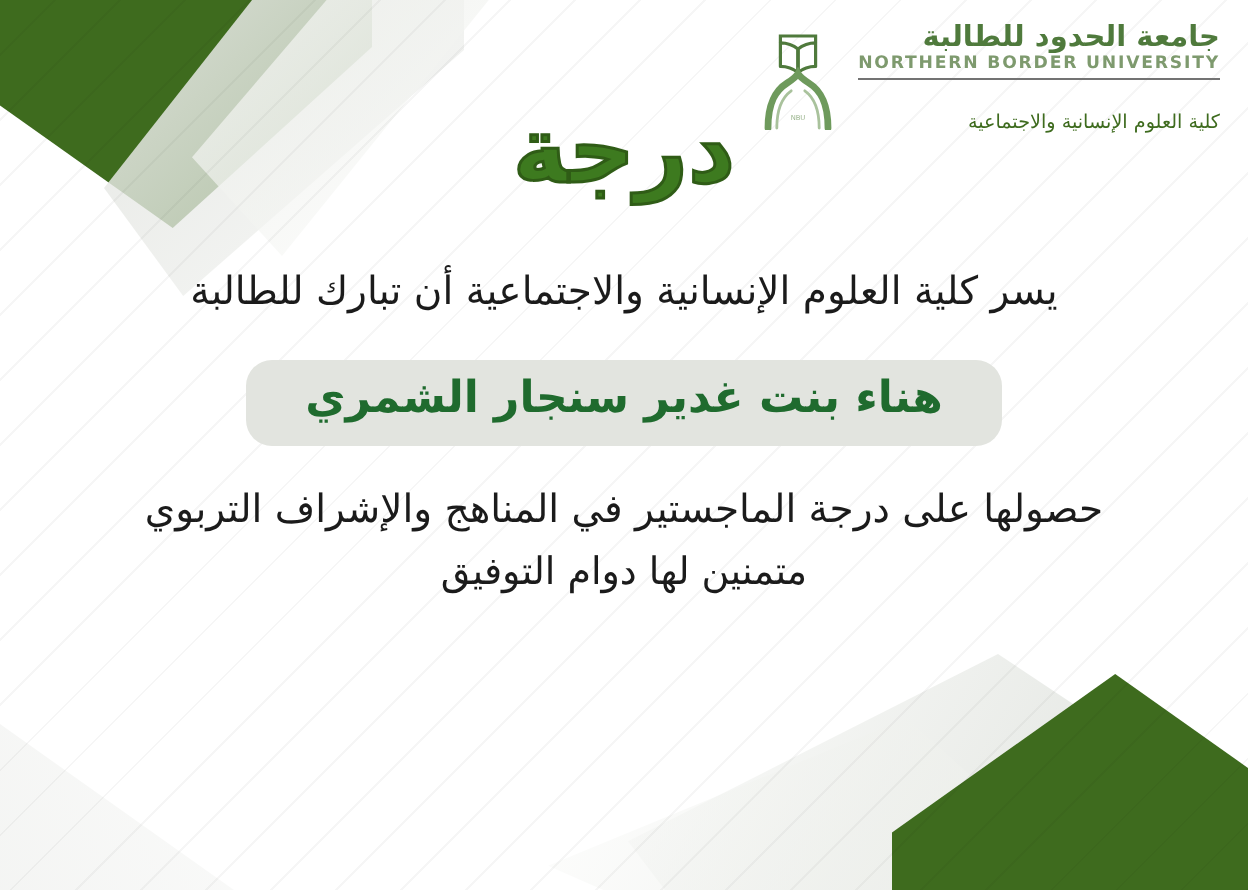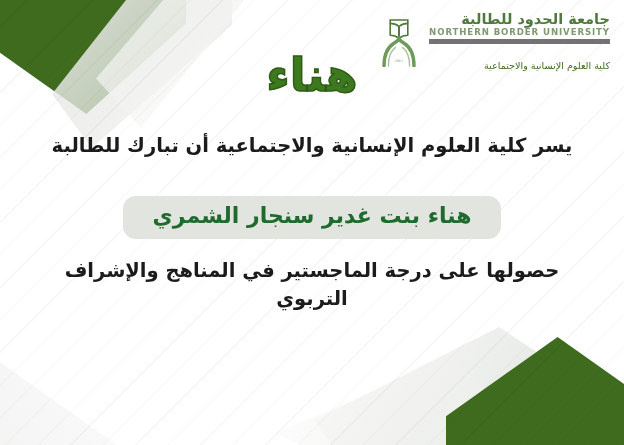--- a/index.html
+++ b/index.html
@@ -135,21 +135,21 @@
     letter-spacing: 0px;
     white-space: nowrap;
   }
   .logo-en {
     font-size: 8.6px;
     font-weight: 700;
     color: #7e9a6e;
     letter-spacing: 0.9px;
     white-space: nowrap;
     margin-top: 1px;
-    border-bottom: 5px solid #737373;
+    border-bottom: 1px solid #737373;
     padding-bottom: 2px;
   }
   .logo-college {
     font-size: 9.6px;
     font-weight: 400;
     color: #3e6b1e;
     white-space: nowrap;
     margin-top: 17px;
     direction: rtl;
   }
@@ -178,35 +178,35 @@
     position: absolute;
     top: 132px;
     left: 0;
     right: 0;
     text-align: center;
     padding: 0 36px;
     box-sizing: border-box;
   }
   .line {
     color: #1b1b1b;
-    font-weight: 700;
+    font-weight: 400;
     line-height: 1.45;
   }
   .line-intro {
     font-size: 19.5px;
     margin-bottom: 20px;
   }
 
   
   .name-pill {
     display: inline-block;
     background: #e2e4df;
     border-radius: 13px;
     padding: 7px 30px 9px 30px;
-    margin: 16px auto 18px auto;
+    margin: 0 auto 18px auto;
   }
   .name-text {
     font-size: 22px;
     font-weight: 700;
     color: #1f6b2e;
     line-height: 1.2;
     white-space: nowrap;
   }
 
   .line-degree {
@@ -248,30 +248,31 @@
         <text x="23" y="45" font-size="3.4" fill="#9bb58e" text-anchor="middle" font-family="'DejaVu Sans',sans-serif">NBU</text>
       </svg>
       <div class="logo-text">
         <div class="logo-ar">جامعة الحدود للطالبة</div>
         <div class="logo-en">NORTHERN BORDER UNIVERSITY</div>
         <div class="logo-college">كلية العلوم الإنسانية والاجتماعية</div>
       </div>
     </div>
 
     <div class="headline-wrap">
-      <span class="headline">هناء</span>
+      <span class="headline">درجة</span>
     </div>
 
     <div class="body-wrap">
 
       <div class="line line-intro">يسر كلية العلوم الإنسانية والاجتماعية أن تبارك للطالبة</div>
 
       <div class="name-pill">
         <span class="name-text">هناء بنت غدير سنجار الشمري</span>
       </div>
 
       <div class="line line-degree">حصولها على درجة الماجستير في المناهج والإشراف التربوي</div>
 
+      <div class="line line-wish">متمنين لها دوام التوفيق</div>
 
     </div>
 
   </div>
 </div>
 
 </body></html>

